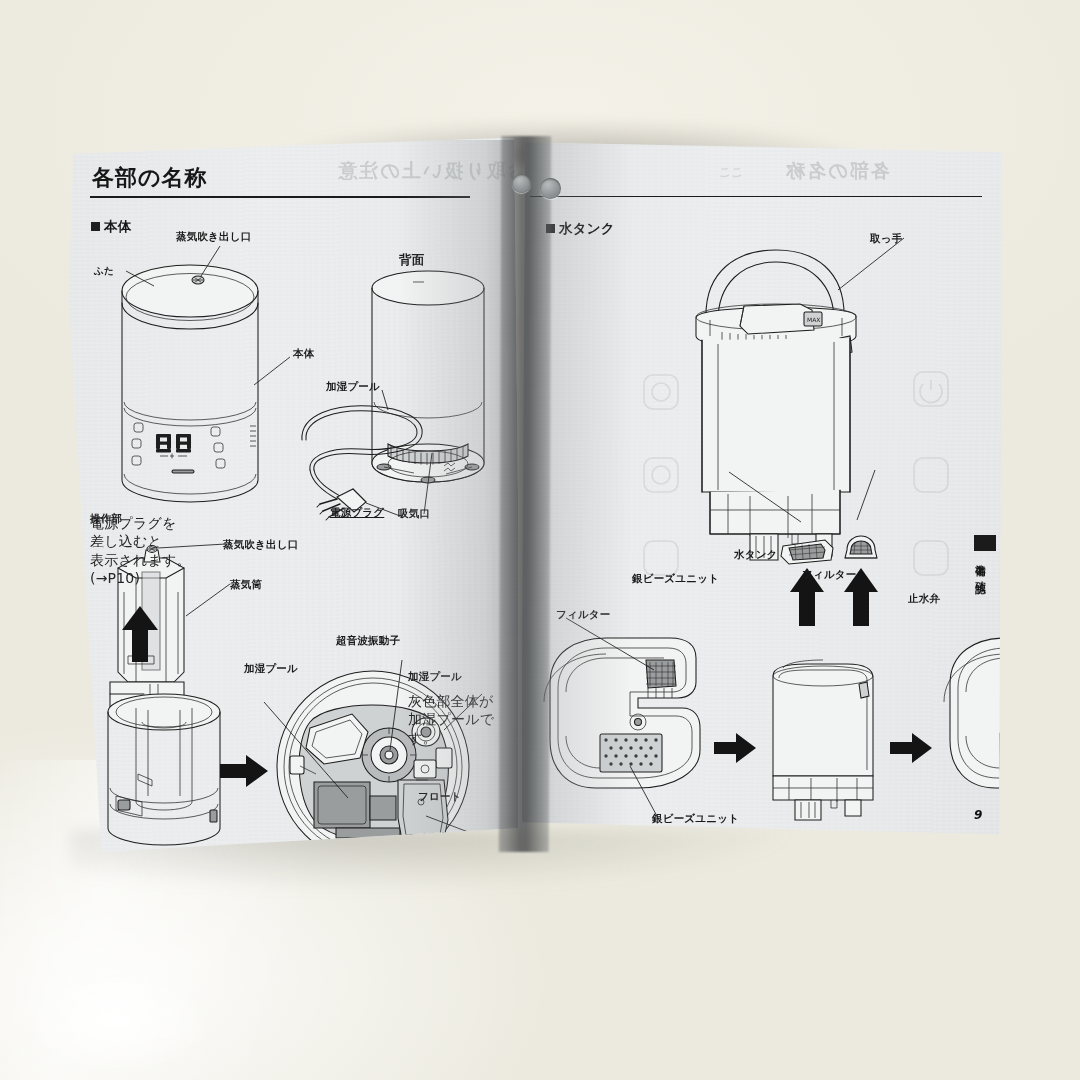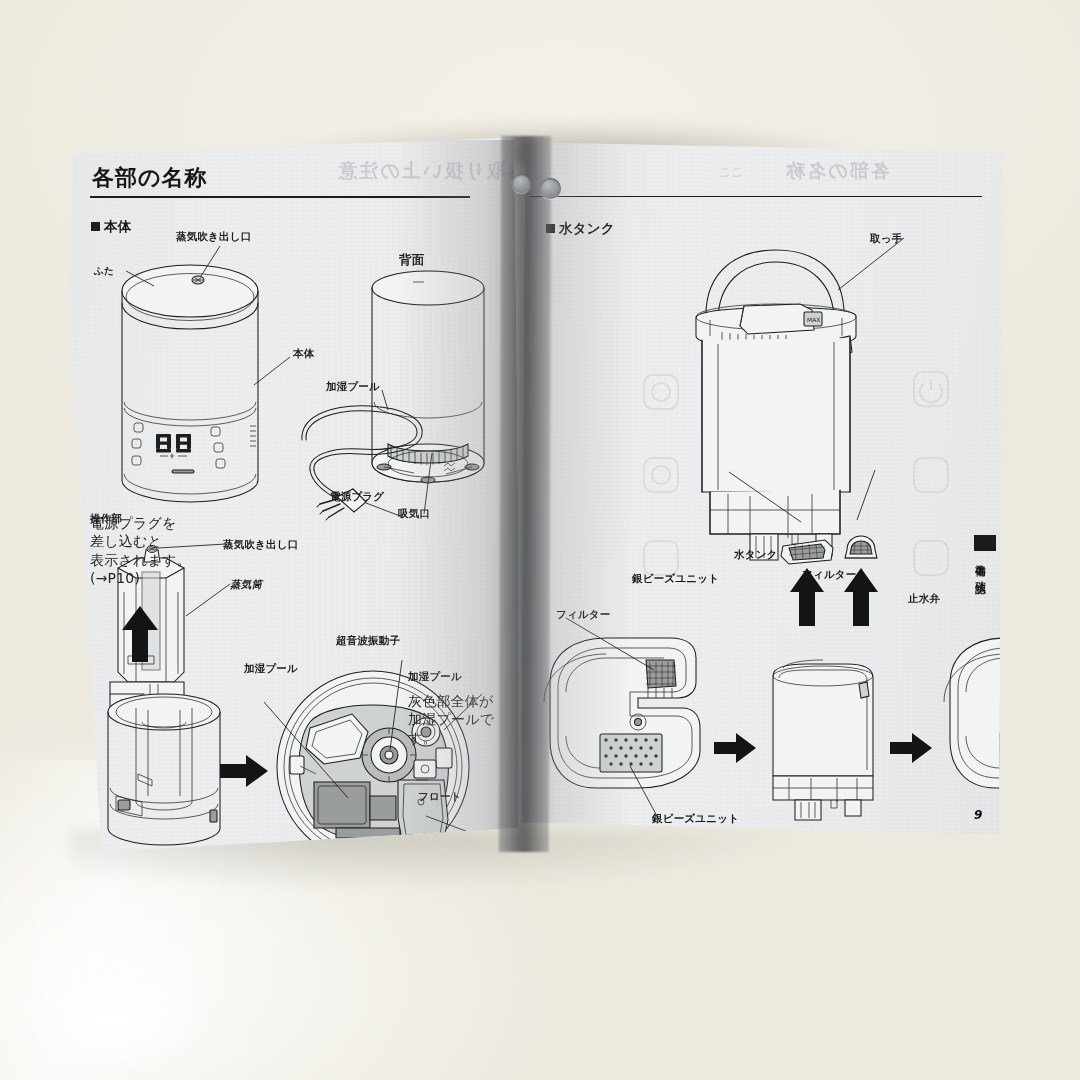--- a/index.html
+++ b/index.html
@@ -297,32 +297,32 @@
             <path class="lead" d="M126 -10 L114 80"></path>
             <path class="lead" d="M206 24 L168 60"></path>
             <path class="lead" d="M208 168 L150 146"></path>
           </g>
         </svg>
 
         <div class="t lbl-s" style="left:26px;top:125px;">ふた</div>
         <div class="t lbl" style="left:108px;top:90px;">蒸気吹き出し口</div>
         <div class="t lbl" style="left:225px;top:207px;">本体</div>
         <div class="t lbl" style="left:258px;top:240px;">加湿プール</div>
-        <div class="t lbl" style="left:262px;top:350px;">電源プラグ</div>
+        <div class="t lbl" style="left:262px;top:366px;text-decoration:underline;">電源プラグ</div>
         <div class="t lbl" style="left:22px;top:352px;margin-top:20px;">操作部</div>
         <div class="t note" style="left:22px;top:368px;">電源プラグを
 差し込むと
 表示されます。
 (→P10)</div>
 
         <div class="t lbl" style="left:331px;top:112px;font-size:12.5px;">背面</div>
         <div class="t lbl" style="left:330px;top:367px;">吸気口</div>
 
         <div class="t lbl" style="left:155px;top:398px;">蒸気吹き出し口</div>
-        <div class="t lbl" style="left:162px;top:438px;font-style:italic;">蒸気筒</div>
+        <div class="t lbl" style="left:162px;top:438px;">蒸気筒</div>
 
         <div class="t lbl" style="left:176px;top:522px;">加湿プール</div>
         <div class="t lbl" style="left:268px;top:494px;">超音波振動子</div>
         <div class="t lbl" style="left:340px;top:530px;">加湿プール</div>
         <div class="t note" style="left:340px;top:546px;">灰色部全体が
 加湿プールです。</div>
         <div class="t lbl" style="left:350px;top:650px;">フロート</div>
 
         <div class="t pg" style="left:16px;top:672px;">8</div>
 

